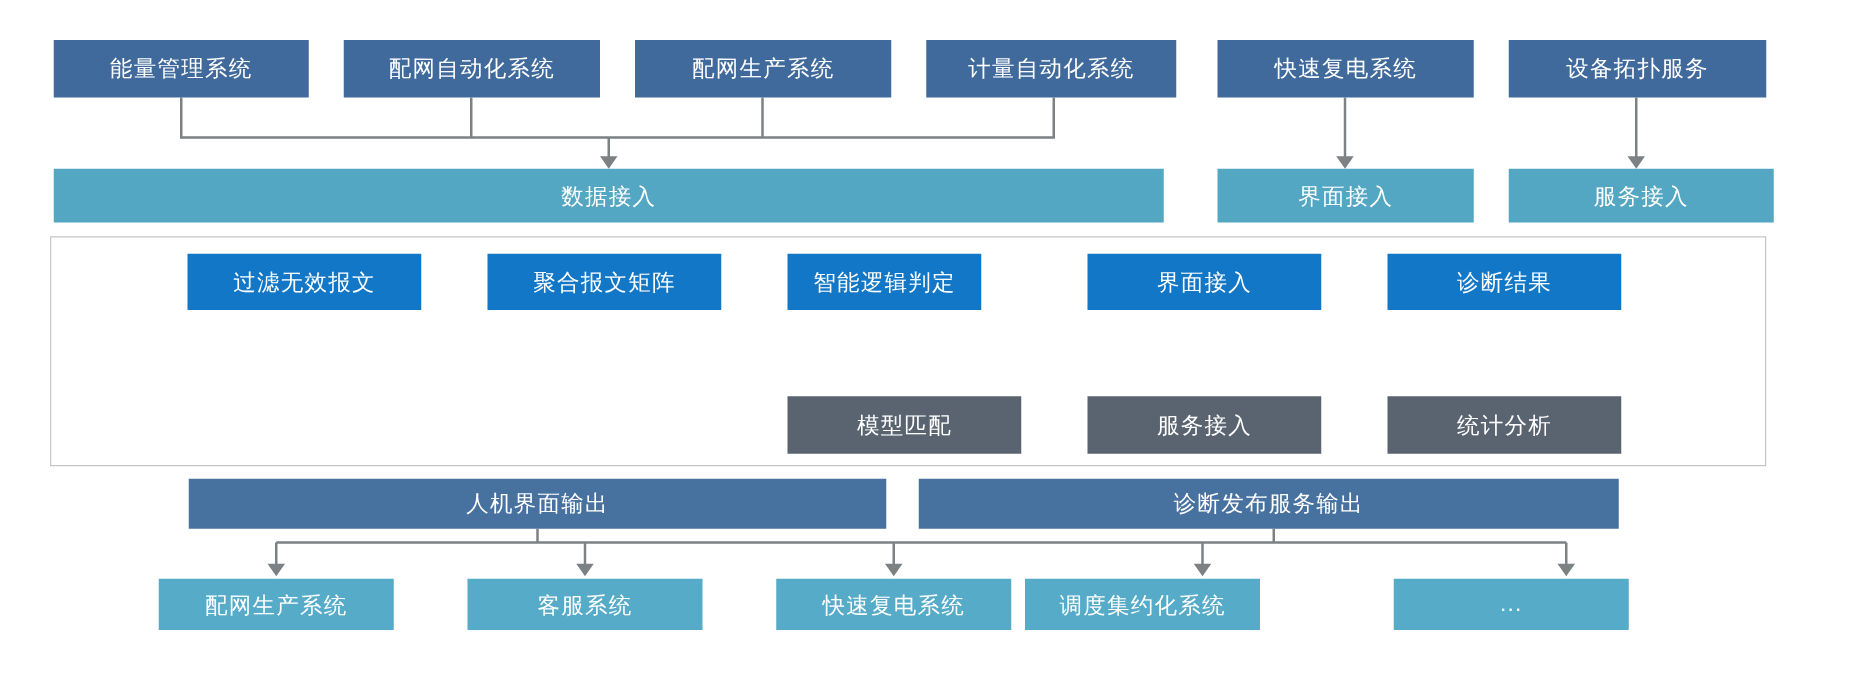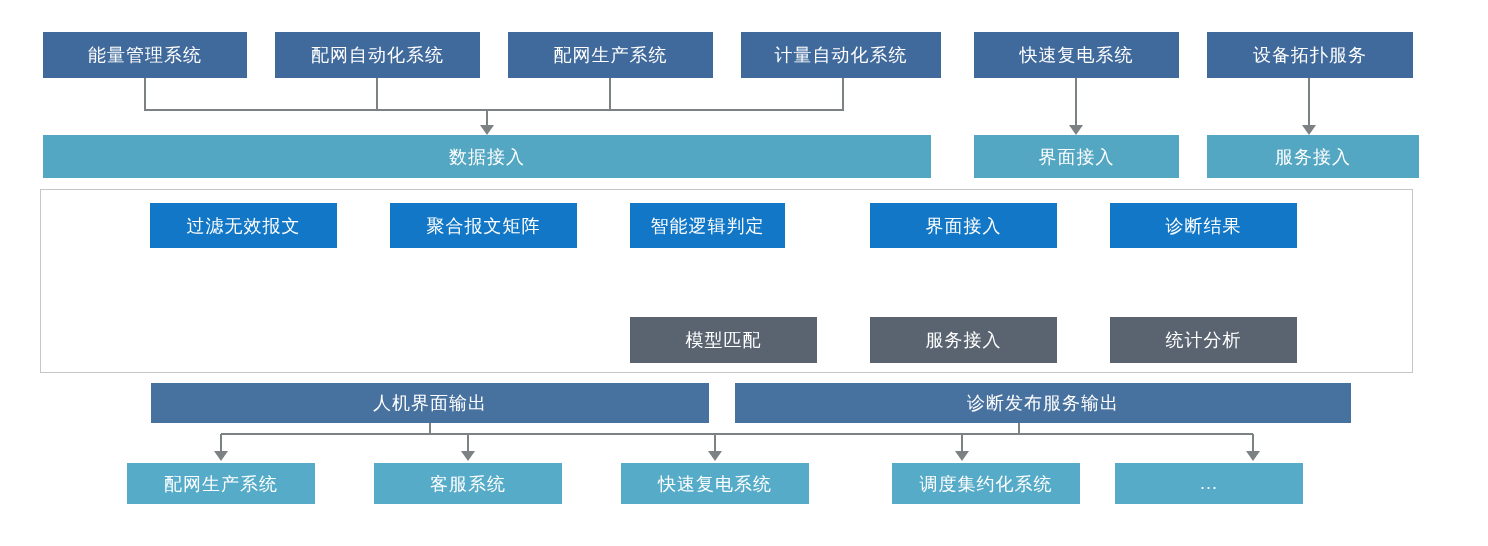--- a/index.html
+++ b/index.html
@@ -95,21 +95,21 @@
   <div class="box n-pipe" style="left:390px;width:187px">聚合报文矩阵</div>
   <div class="box n-pipe" style="left:630px;width:155px">智能逻辑判定</div>
   <div class="box n-pipe" style="left:870px;width:187px">界面接入</div>
   <div class="box n-pipe" style="left:1110px;width:187px">诊断结果</div>
 
   <div class="box n-gray" style="left:630px;width:187px">模型匹配</div>
   <div class="box n-gray" style="left:870px;width:187px">服务接入</div>
   <div class="box n-gray" style="left:1110px;width:187px">统计分析</div>
 
   <div class="box n-out" style="left:151px;width:558px">人机界面输出</div>
-  <div class="box n-out" style="left:735px;width:616px">诊断发布服务输出</div>
+  <div class="box n-out" style="left:735px;width:560px">诊断发布服务输出</div>
 
   <div class="box n-consumer" style="left:127px;width:188px">配网生产系统</div>
   <div class="box n-consumer" style="left:374px;width:188px">客服系统</div>
   <div class="box n-consumer" style="left:621px;width:188px">快速复电系统</div>
-  <div class="box n-consumer" style="left:892px;width:188px">调度集约化系统</div>
+  <div class="box n-consumer" style="left:820px;width:188px">调度集约化系统</div>
   <div class="box n-consumer" style="left:1115px;width:188px">...</div>
 
 </div>
 
 </body></html>

